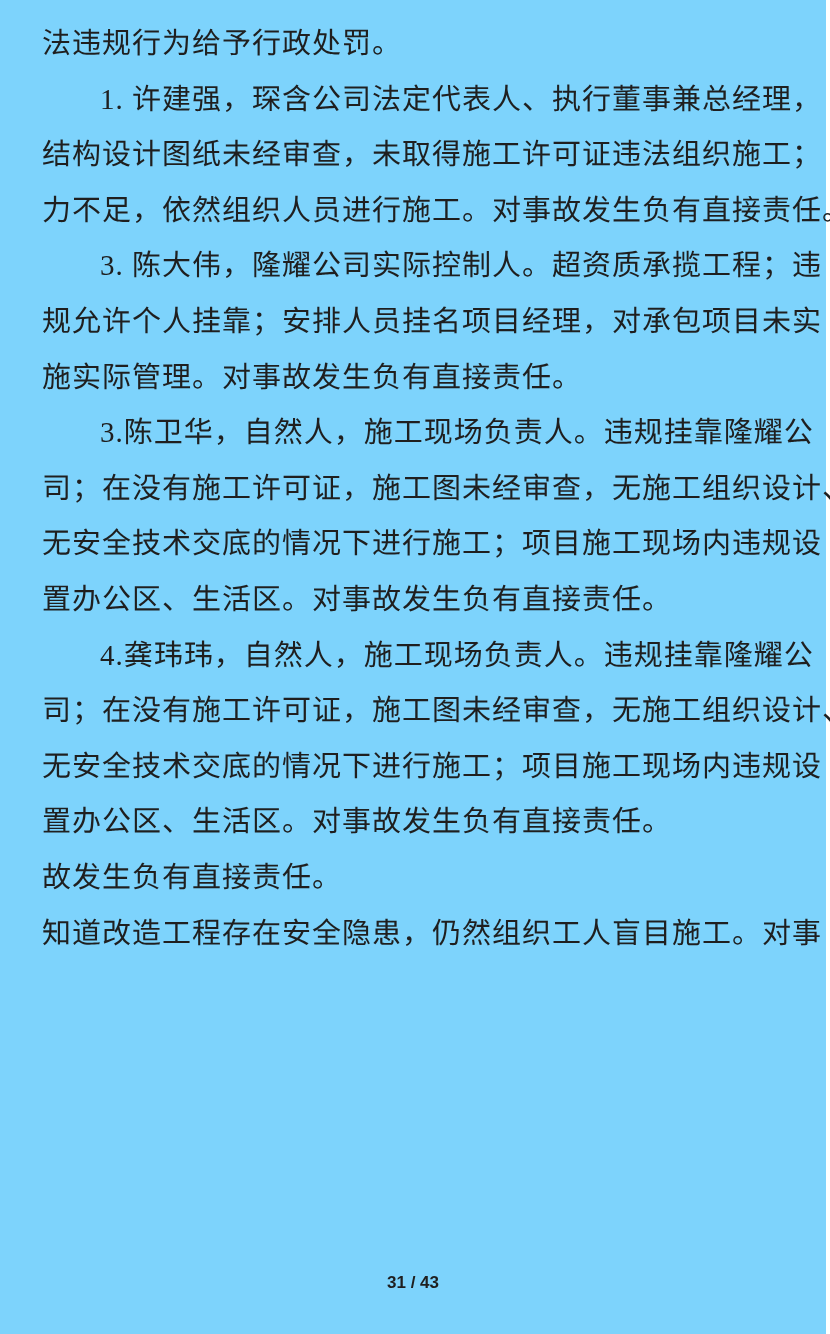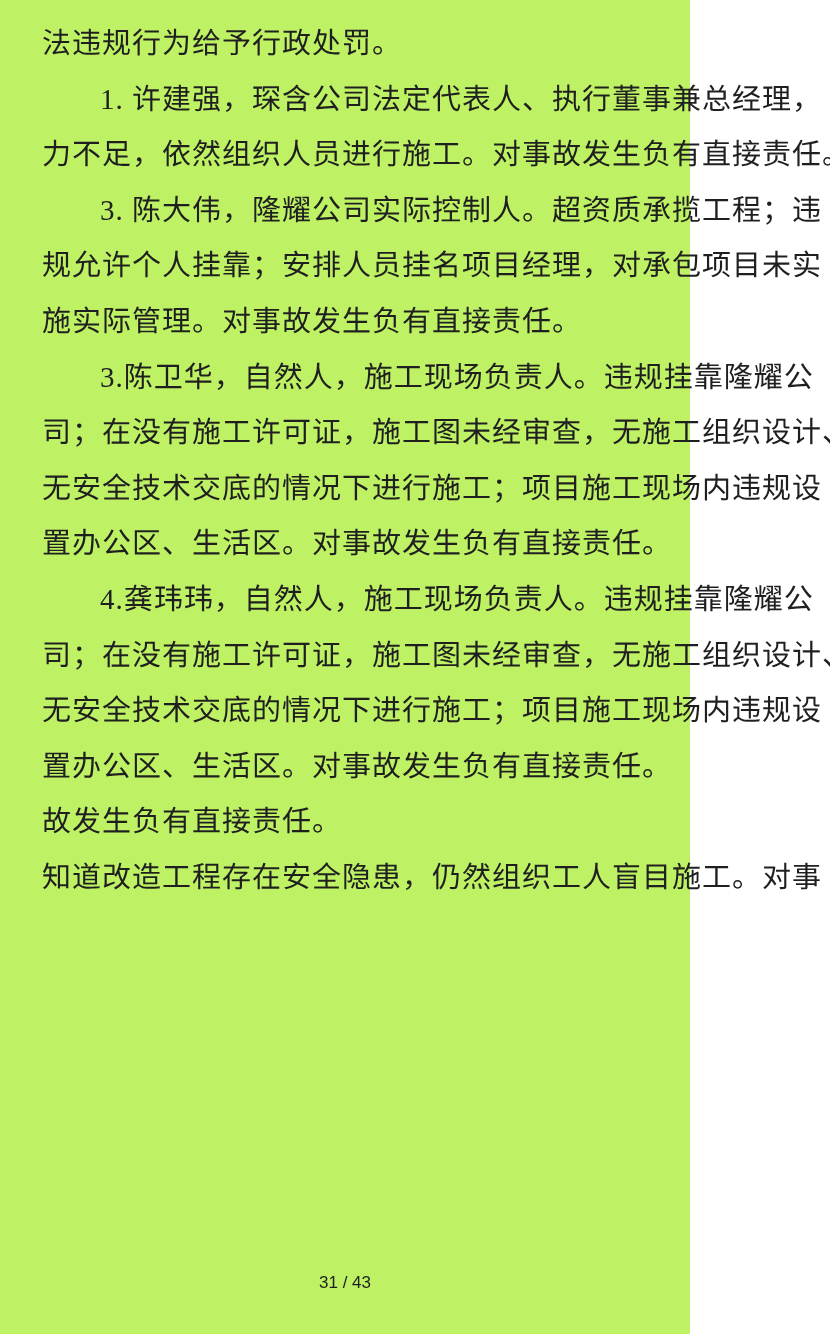--- a/index.html
+++ b/index.html
@@ -7,25 +7,25 @@
     padding:0;
     background:#ffffff;
   }
   body{
     width:830px;
     height:1334px;
     overflow:hidden;
   }
   .page{
     position:relative;
-    width:690px;
+    width:826px;
     height:1334px;
     box-sizing:border-box;
     padding:16px 36px 0 42px;
-    background:#bef264;
+    background:#7dd3fc;
     font-family:"Liberation Serif","DejaVu Serif",serif;
     font-size:29px;
     line-height:55.6px;
     color:#1f1f1f;
     letter-spacing:1px;
   }
   .line{
     white-space:nowrap;
     text-align:left;
   }
@@ -36,34 +36,35 @@
     font-weight:bold;
   }
   .footer{
     position:absolute;
     left:0;
     right:0;
     top:1272px;
     text-align:center;
     font-family:"Liberation Sans","DejaVu Sans",sans-serif;
     font-size:17px;
-    font-weight:normal;
+    font-weight:bold;
     line-height:22px;
     color:#1f1f1f;
     letter-spacing:0;
   }
 </style>
 </head>
 <body>
 
 <div class="page">
   <div class="line">法违规行为给予行政处罚。</div>
   <div id="paragraphs">
       <div>
         <div class="line indent">1. 许建强，琛含公司法定代表人、执行董事兼总经理，</div>
+        <div class="line">结构设计图纸未经审查，未取得施工许可证违法组织施工；</div>
         <div class="line">力不足，依然组织人员进行施工。对事故发生负有直接责任。</div>
       </div>
       <div>
         <div class="line indent">3. 陈大伟，隆耀公司实际控制人。超资质承揽工程；违</div>
         <div class="line">规允许个人挂靠；安排人员挂名项目经理，对承包项目未实</div>
         <div class="line">施实际管理。对事故发生负有直接责任。</div>
       </div>
       <div>
         <div class="line indent">3.陈卫华，自然人，施工现场负责人。违规挂靠隆耀公</div>
         <div class="line">司；在没有施工许可证，施工图未经审查，无施工组织设计、</div>

